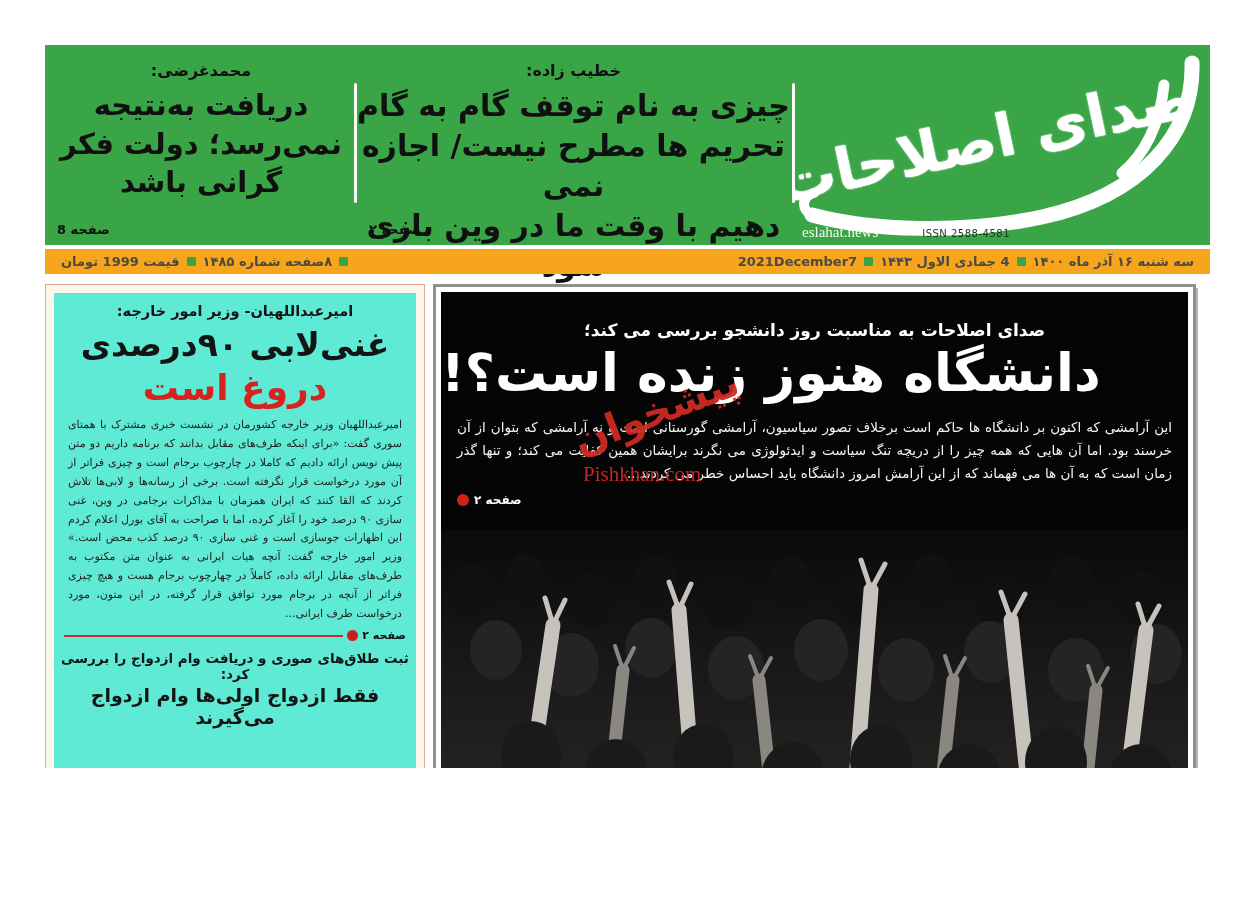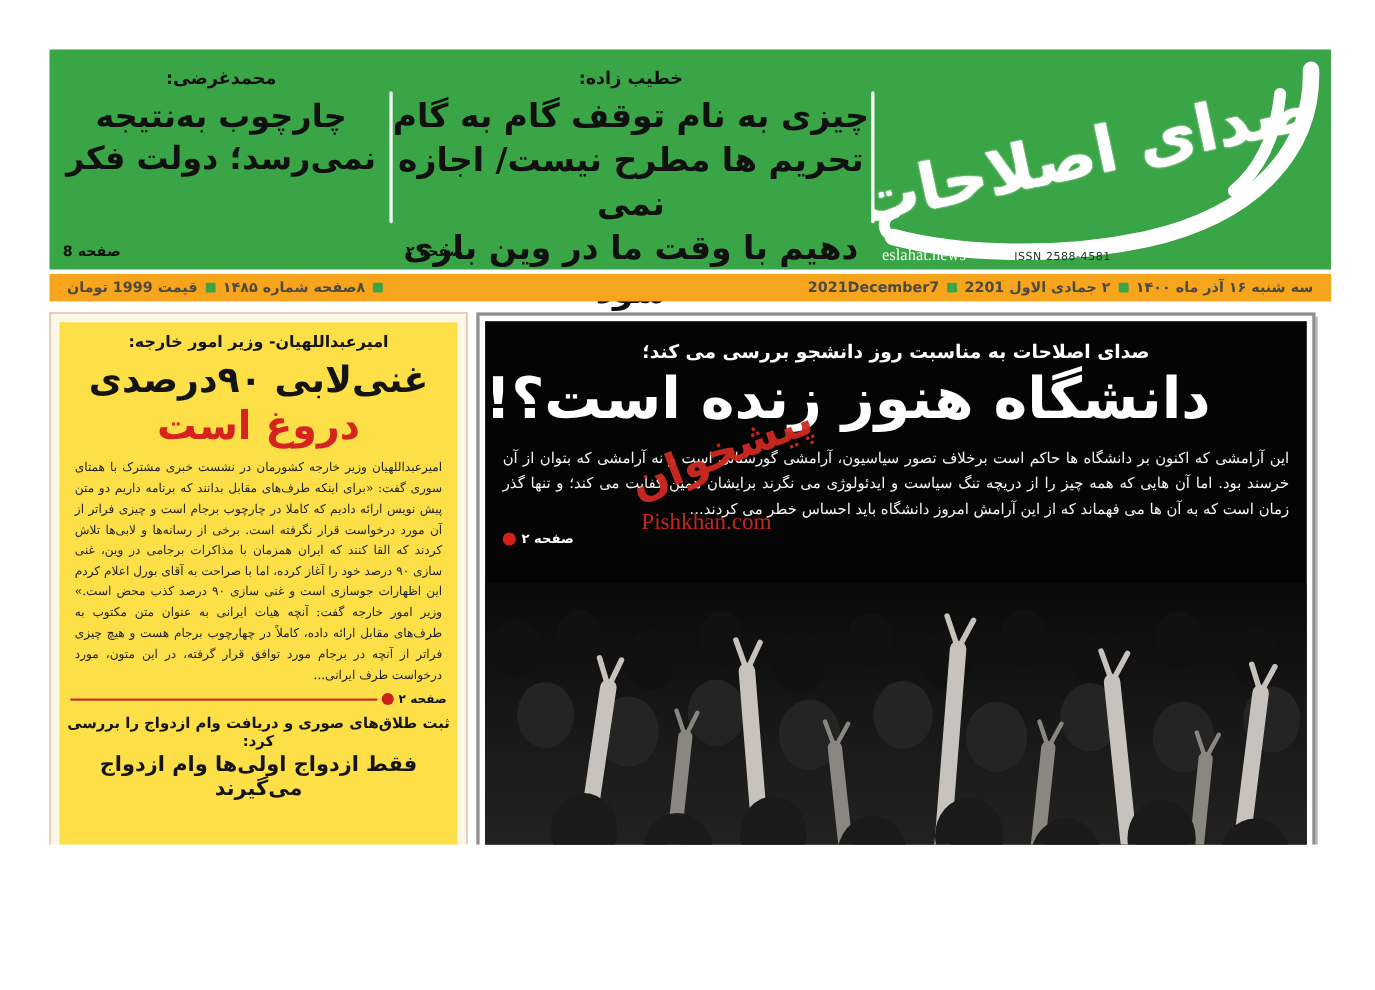--- a/index.html
+++ b/index.html
@@ -50,21 +50,21 @@
   }
   .db-group { display:flex; align-items:center; gap:7px; }
   .db-sq { display:inline-block; width:9px; height:9px; background:#3aa546; border-radius:1px; }
   .ltr { direction:ltr; unicode-bidi:embed; }
   
   .leftbox {
     position:absolute; left:45px; top:284px; width:380px; height:610px;
     background:#fbf7e6; border:1px solid #dca99a; padding:8px;
   }
   .leftbox-inner {
-    width:100%; height:100%; background:#fde047; overflow:hidden;
+    width:100%; height:100%; background:#5eead4; overflow:hidden;
     text-align:center; color:#141414;
   }
   .a-kicker  { font-size:14.5px; font-weight:bold; margin-top:10px; }
   .a1-line1  { font-size:33px; font-weight:bold; line-height:1.2; margin-top:6px; }
   .a1-line2  { font-size:36px; font-weight:bold; color:#d6231f; line-height:1.15; margin-top:2px; }
   .a-body {
     font-family:"DejaVu Serif", serif; font-size:11px; line-height:1.72;
     text-align:justify; padding:8px 14px 2px; color:#222;
   }
   .marker { display:flex; align-items:center; padding:2px 10px 0; height:18px; }
@@ -74,21 +74,21 @@
   .a2-line { font-size:29px; font-weight:bold; line-height:1.3; }
   .a3-sub  { font-size:19px; font-weight:bold; margin-top:2px; }
   .mt6 { margin-top:6px; }
   
   .photopanel {
     position:absolute; left:433px; top:284px; width:763px; height:610px;
     background:#ffffff; border:3px solid #8f8f8f; padding:5px;
     box-shadow:2px 4px 0 rgba(0,0,0,.28);
   }
   .stage { position:relative; width:100%; height:100%; background:#050505; overflow:hidden; }
-  .ms-kicker { color:#ffffff; font-size:17px; font-weight:bold; text-align:center; padding-top:18px; }
+  .ms-kicker { color:#ffffff; font-size:17px; font-weight:bold; text-align:center; padding-top:28px; }
   .ms-head   { color:#ffffff; font-size:52px; font-weight:bold; text-align:left; line-height:1.15; margin-top:4px; }
   .ms-body   { color:#f4f4f4; font-size:13.5px; line-height:1.72; text-align:justify; padding:12px 16px 0; }
   .ms-marker { display:flex; align-items:center; justify-content:flex-end; padding:8px 16px 0; gap:5px; }
   .ms-marker .m-label { color:#ffffff; font-size:12px; font-weight:bold; }
   .ms-marker .m-dot { width:12px; height:12px; border-radius:50%; background:#d21f1a; }
   .wm-fa {
     position:absolute; left:128px; top:96px; color:#ce2a22; font-size:40px; font-weight:bold;
     transform:rotate(-21deg); opacity:.95; white-space:nowrap;
   }
   .wm-en {
@@ -100,22 +100,23 @@
 </head>
 <body>
 
 <div class="page">
 
   <div class="masthead">
 
     <div class="mh-sec mh-left">
       <div class="mh-kicker">محمدغرضی:</div>
       <div class="mh-head">
-        <div>چارچوب به‌نتیجه</div>
+        <div>دریافت به‌نتیجه</div>
         <div>نمی‌رسد؛ دولت فکر</div>
+        <div>گرانی باشد</div>
       </div>
       <div class="mh-page">صفحه 8</div>
     </div>
 
     <div class="mh-divider d1"></div>
 
     <div class="mh-sec mh-center">
       <div class="mh-kicker">خطیب زاده:</div>
       <div class="mh-head">
         <div>چیزی به نام توقف گام به گام</div>
@@ -136,21 +137,21 @@
       <div class="logo-text">صدای اصلاحات</div>
       <div class="logo-issn">ISSN 2588-4581</div>
       <div class="logo-site">eslahat.news</div>
     </div>
   </div>
 
   <div class="datebar">
     <div class="db-group">
       <span>سه شنبه ۱۶ آذر ماه ۱۴۰۰</span>
       <span class="db-sq"></span>
-      <span>۲ جمادی الاول 2201</span>
+      <span>4 جمادی الاول ۱۴۴۳</span>
       <span class="db-sq"></span>
       <span class="ltr">2021December7</span>
     </div>
     <div class="db-group">
       <span class="db-sq"></span>
       <span>۸صفحه شماره ۱۴۸۵</span>
       <span class="db-sq"></span>
       <span>قیمت 1999 تومان</span>
     </div>
   </div>

